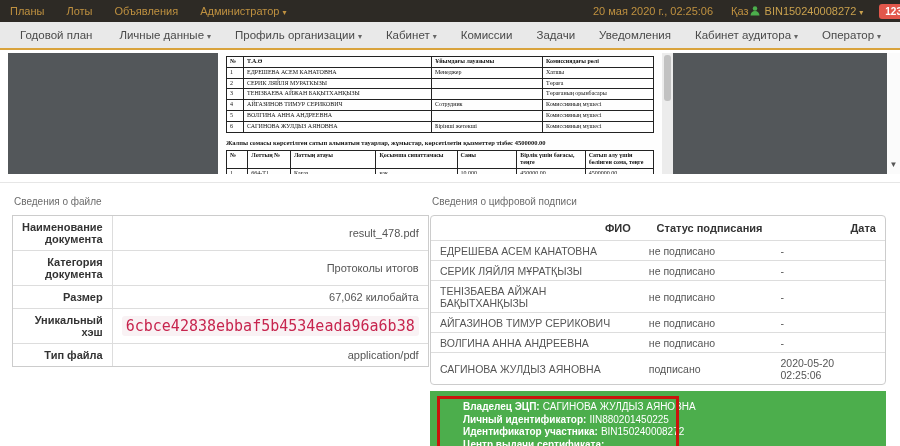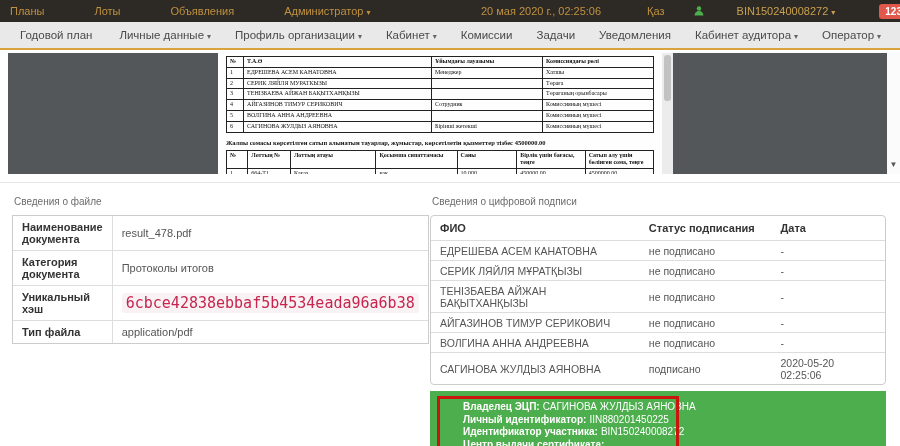--- a/index.html
+++ b/index.html
@@ -5,21 +5,21 @@
   * { box-sizing: border-box; }
   html,body { margin:0; padding:0; }
   body {
     width:900px; height:446px; overflow:hidden;
     font-family:"Liberation Sans", sans-serif;
     background:#ffffff; color:#333;
   }
   
   .topbar {
     height:22px; background:#2d2a25; display:flex; align-items:center;
-    padding-left:10px; font-size:11px; white-space:nowrap; overflow:hidden;gap:28px;
+    padding-left:10px; font-size:11px; white-space:nowrap; overflow:hidden;
   }
   .tlink { color:#bf9140; text-decoration:none; margin-right:22px; cursor:pointer; }
   .topbar .spacer { flex:1; }
   .datetime { color:#bf9140; margin-right:18px; }
   .lang { color:#bf9140; text-decoration:none; cursor:pointer; }
   .user-icon svg { width:12px; height:12px; vertical-align:-2px; }
   .user-link { color:#c9a14e; text-decoration:none; margin-left:4px; cursor:pointer; }
   .caret { font-size:8px; margin-left:3px; }
   .badge {
     background:#e2574b; color:#fff; font-weight:bold; font-size:10px;
@@ -53,35 +53,35 @@
   }
   .divider { border-bottom:1px solid #e6e6e6; margin-top:8px; }
   
   .content { display:flex; padding:0 14px 0 12px; gap:18px; }
   .col-left { width:400px; flex:none; }
   .col-right { flex:1; min-width:0; }
   .section-title { font-weight:400; font-size:10px; color:#6b6b6b; margin:13px 0 8px 2px; }
   
   .info-table {
     width:100%; border-collapse:separate; border-spacing:0;
-    border:1px solid #ccc; border-radius:0; font-size:11px;
+    border:1px solid #ccc; border-radius:0; font-size:11px;text-align:right;
   }
   .info-table td { padding:5px 9px; border-top:1px solid #ddd; color:#555; }
   .info-table tr:first-child td { border-top:none; }
   .info-table td.lbl { font-weight:bold; color:#333; width:41%; border-right:1px solid #ddd; }
   .code {
     font-family:"DejaVu Sans Mono", monospace; font-size:15px;
     color:#c7254e; background:#f9f2f4; padding:1px 4px; border-radius:3px;
   }
   
   .sig-table {
     width:100%; border-collapse:separate; border-spacing:0;
     border:1px solid #ccc; border-radius:4px; font-size:10.5px;
   }
-  .sig-table th { text-align:left; padding:6px 9px; color:#333; font-size:11px; font-weight:bold; }
+  .sig-table th { text-align:right; padding:6px 9px; color:#333; font-size:11px; font-weight:bold; }
   .sig-table td { padding:3.5px 9px; border-top:1px solid #ddd; color:#555; }
   .sig-table .c-fio { width:46%; }
   .sig-table .c-status { width:29%; }
   .sig-table .c-date { width:25%; }
   
   .cert {
     position:relative; margin-top:6px; background:#4cae4c; color:#fff;
     font-size:10px; line-height:12.5px; padding:10px 10px 8px 33px; height:93px; overflow:hidden;
   }
   .cert-line b { margin-right:3px; font-weight:bold; }
@@ -216,20 +216,24 @@
       <tbody>
           <tr>
         <td class="lbl">Наименование документа</td>
         <td>result_478.pdf</td>
       </tr>
       <tr>
         <td class="lbl">Категория документа</td>
         <td>Протоколы итогов</td>
       </tr>
       <tr>
+        <td class="lbl">Размер</td>
+        <td>67,062 килобайта</td>
+      </tr>
+      <tr>
         <td class="lbl">Уникальный хэш</td>
         <td><span class="code">6cbce42838ebbaf5b4534eada96a6b38</span></td>
       </tr>
       <tr>
         <td class="lbl">Тип файла</td>
         <td>application/pdf</td>
       </tr>
     </tbody>
       </table>
   </div>

